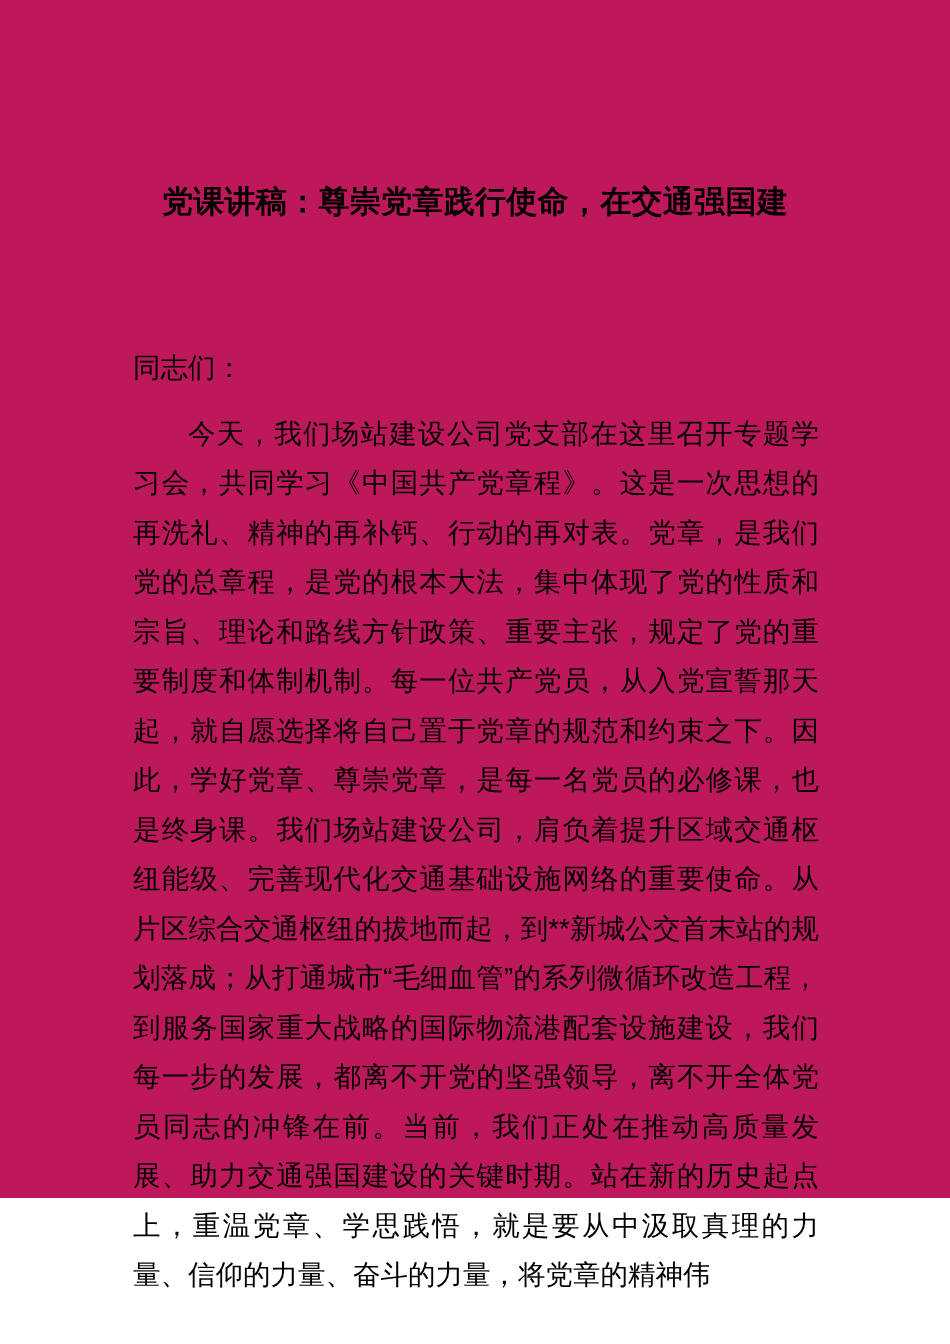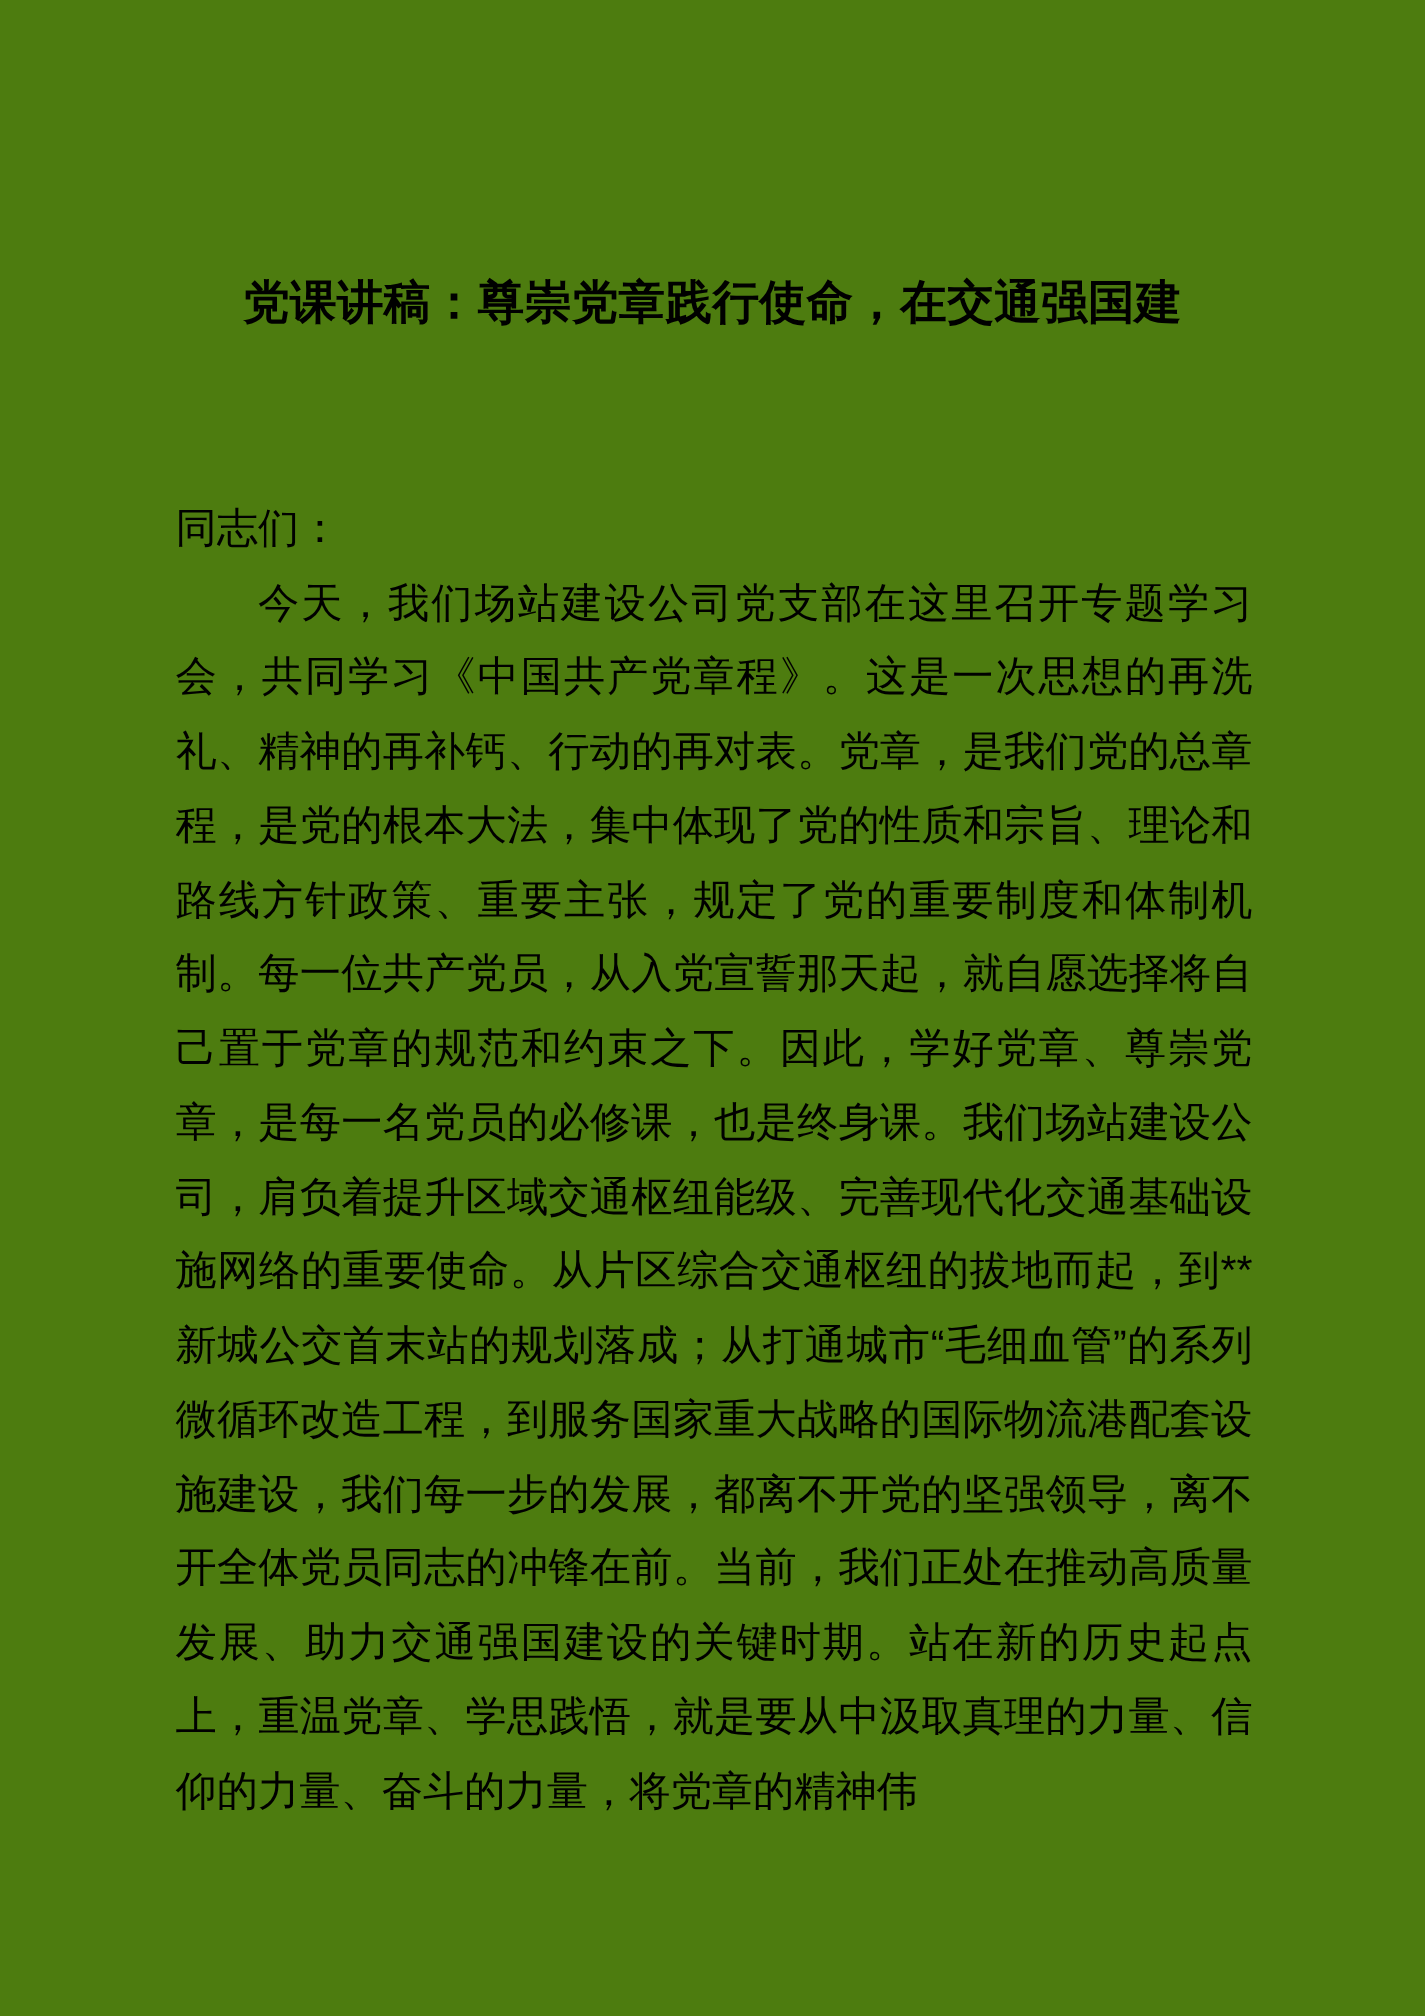--- a/index.html
+++ b/index.html
@@ -12,22 +12,22 @@
     height: 1344px;
     overflow: hidden;
     font-family: "Liberation Sans", "DejaVu Sans", sans-serif;
     color: #000000;
     -webkit-font-smoothing: antialiased;
   }
 
   .page {
     position: relative;
     width: 950px;
-    height: 1344px;
-    background: #4d7c0f;
+    height: 1198px;
+    background: #be185d;
     box-sizing: border-box;
   }
 
   
   .doc-title {
     position: absolute;
     left: 118px;
     top: 176px;
     width: 714px;
     text-align: center;
@@ -46,21 +46,21 @@
     width: 718px;
   }
 
   .para {
     font-size: 27.5px;
     line-height: 49.5px;
     text-align: justify;
     text-justify: inter-character;
     text-align-last: left;
     color: #000000;
-    margin: 0;
+    margin: 16px;
     letter-spacing: 0px;
     word-break: break-all;
   }
 
   .para.salutation {
     text-indent: 0;
     margin-bottom: 0px;
   }
 
   .para.indented {

